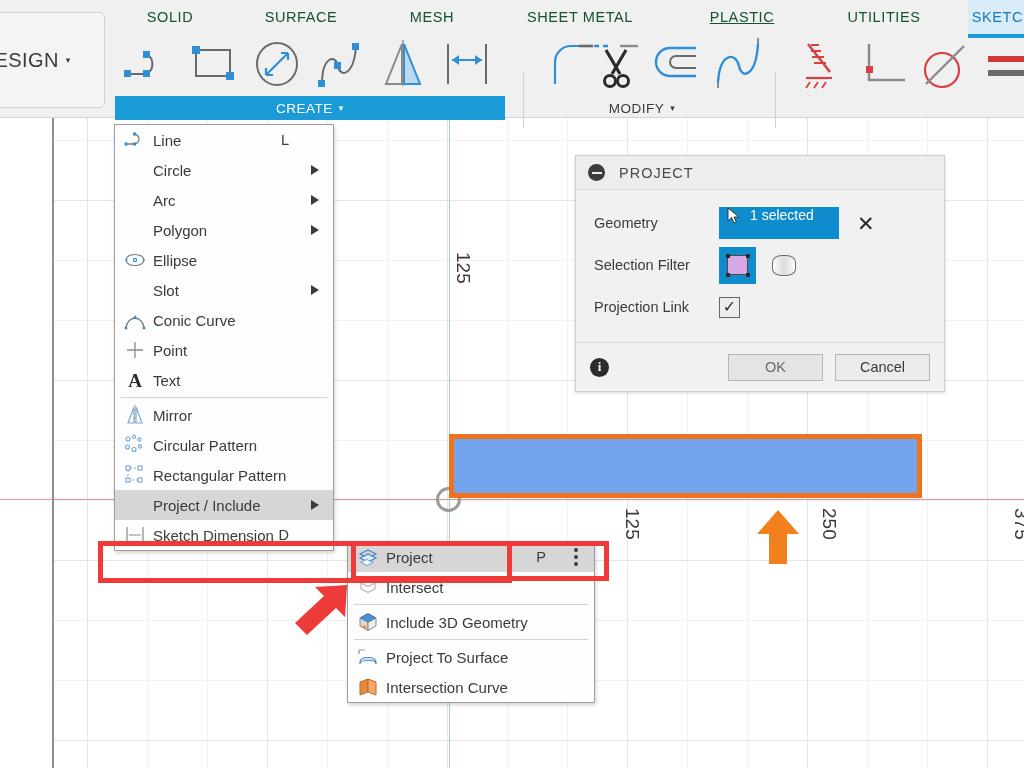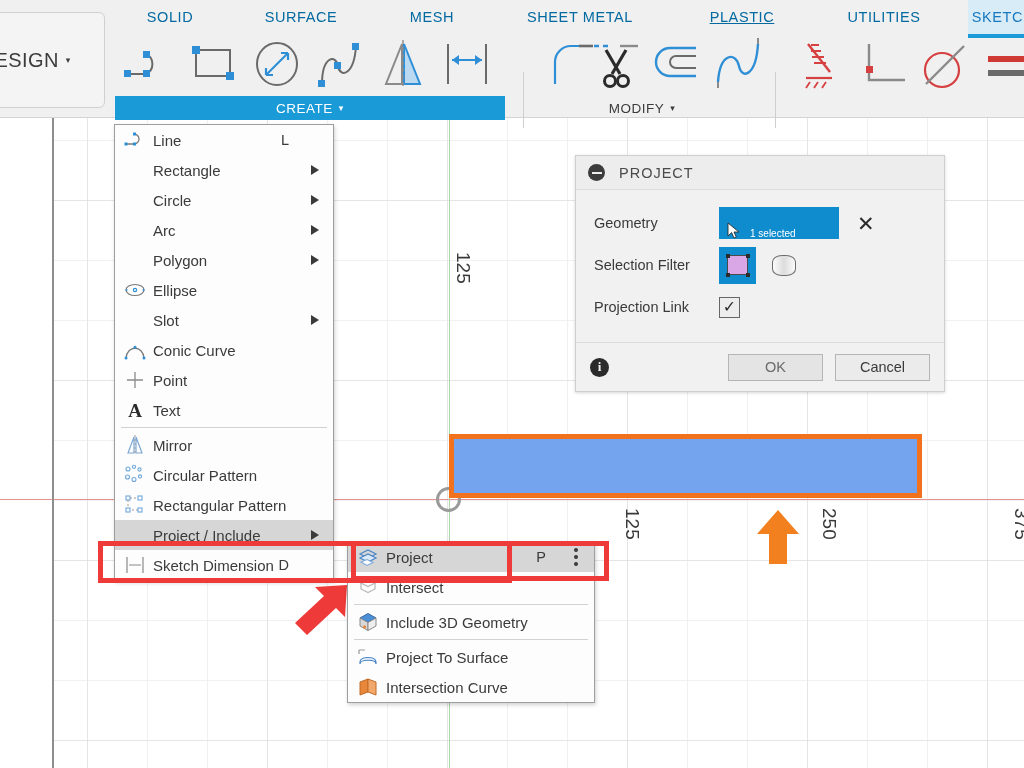--- a/index.html
+++ b/index.html
@@ -75,21 +75,21 @@
   
   #ribbon {
     position:absolute; left:0; top:0; width:1024px; height:118px;
     background:#f0f0f0;
     border-bottom:1px solid #d4d4d4;
   }
   #tabbar { position:absolute; left:0; top:0; width:1024px; height:34px; }
   .tab {
     position:absolute; top:0; height:34px;
     display:flex; align-items:center; justify-content:center;
-    font-size:14.5px; color:#0369a1; letter-spacing:0.6px;
+    font-size:14.5px; color:#14532d; letter-spacing:0.6px;
     padding:0 10px;
     white-space:nowrap;
   }
   .tab.active {
     background:#d8ecf8; color:#1878bf; font-weight:normal;
   }
   .tab.active::after {
     content:""; position:absolute; left:0; right:0; bottom:-4px; height:4px; background:#1a9bd7;
   }
 
@@ -170,22 +170,22 @@
     margin-right:14px; position:relative;
   }
   #pd-title .collapse::after{
     content:""; position:absolute; left:3.5px; top:7.5px; width:10px;height:2px;background:#ededed;
   }
   #pd-body { padding:12px 14px 14px 18px; background:#f1f1f1; border-bottom:1px solid #dcdcdc; }
   .pd-row { display:flex; align-items:center; height:42px; }
   .pd-label { width:125px; font-size:14.5px; color:#3a3a3a; }
   .sel-btn {
     height:32px; min-width:120px; background:#0e8ccd; color:#ffffff;
-    display:flex; align-items:flex-end; padding:0 14px 0 8px;
-    font-size:10px;
+    display:flex; align-items:flex-start; padding:0 14px 0 8px;
+    font-size:14px;
   }
   .sel-btn .cursor-ico { width:15px; height:17px; margin-right:8px; }
   .clear-x {
     margin-left:18px; font-size:21px; color:#2b2b2b; line-height:1; cursor:default;
     font-family:"Liberation Sans", sans-serif;
   }
   .filt-btn {
     width:37px; height:37px; display:flex;align-items:center;justify-content:center;
   }
   .filt-btn.on { background:#0e8ccd; }
@@ -370,24 +370,20 @@
         <svg viewBox="0 0 22 22" class="mico">
           <path d="M2 15 L10 15 A5 5 0 0 0 10 5" fill="none" stroke="#7a7a7a" stroke-width="1.3"></path>
           <rect x="0.5" y="13.5" width="3" height="3" fill="#2f8fd6"></rect>
           <rect x="9" y="13.5" width="3" height="3" fill="#2f8fd6"></rect>
           <rect x="9" y="3.5" width="3" height="3" fill="#2f8fd6"></rect>
         </svg>
         <span>Line</span>
         <span class="shortcut">L</span>
       </div>
       <div class="mi">
-        <span>Rectangle</span>
-        <span class="arrow"></span>
-      </div>
-      <div class="mi">
         <span>Circle</span>
         <span class="arrow"></span>
       </div>
       <div class="mi">
         <span>Arc</span>
         <span class="arrow"></span>
       </div>
       <div class="mi">
         <span>Polygon</span>
         <span class="arrow"></span>

